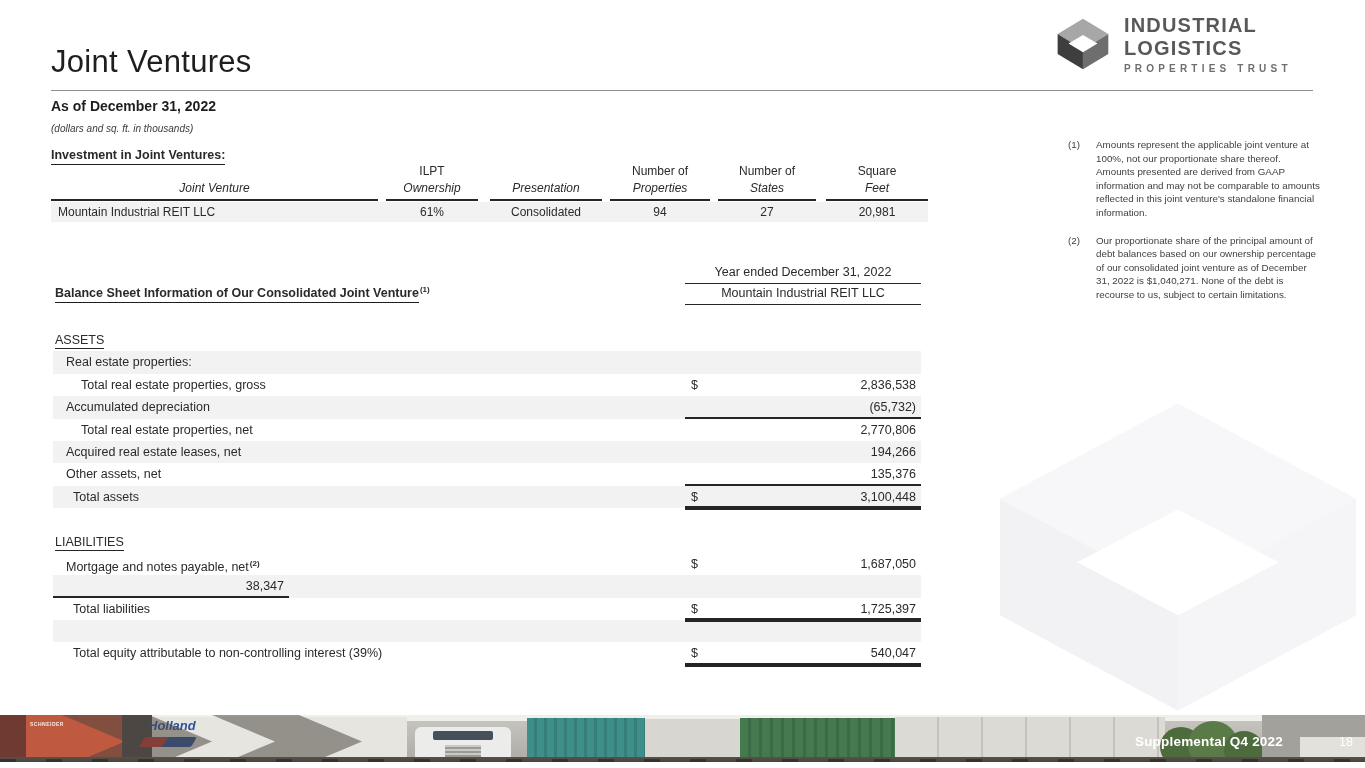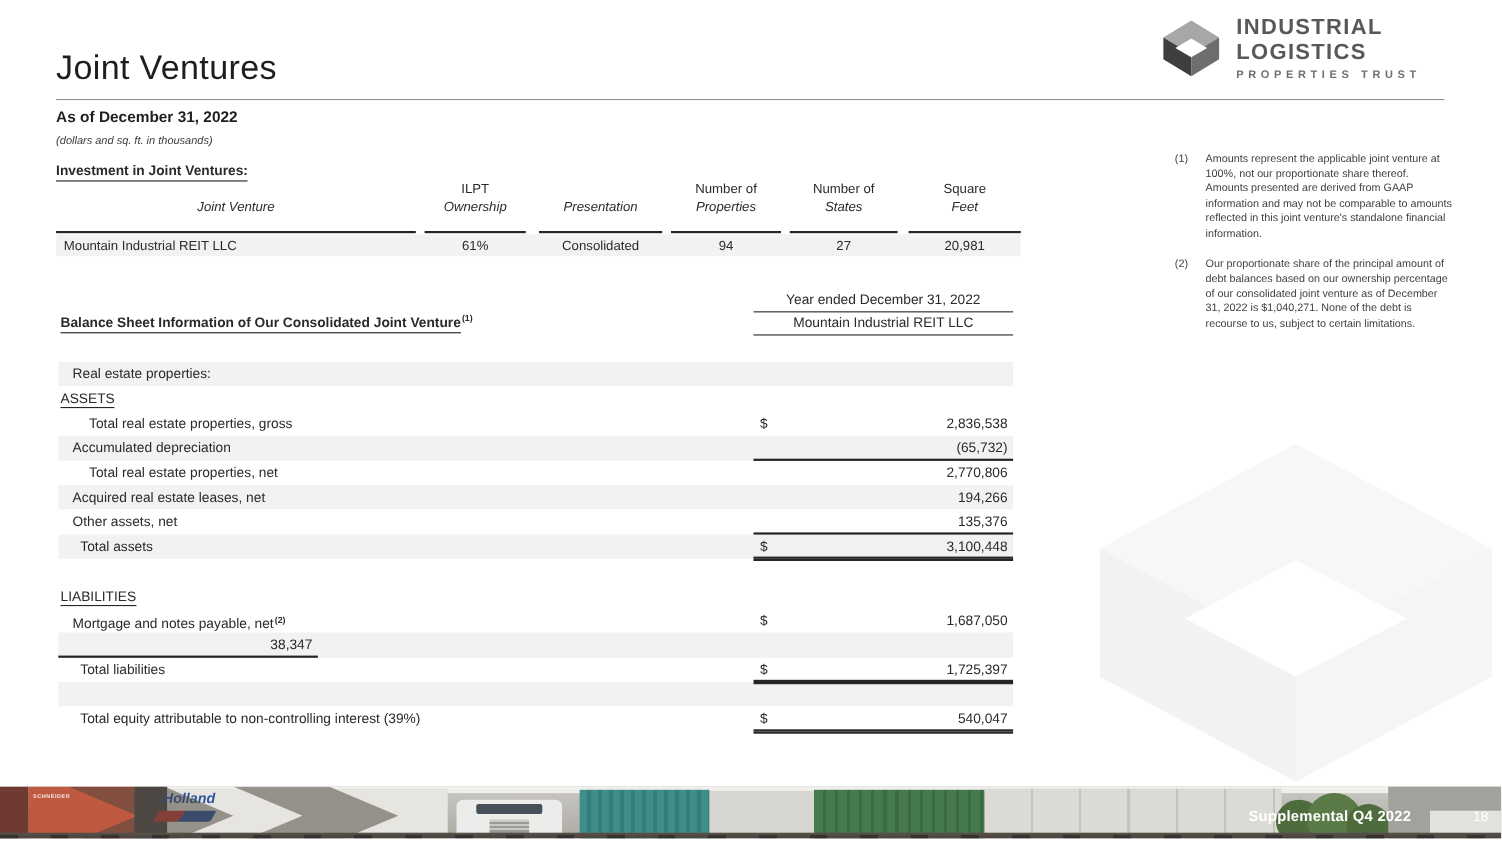--- a/index.html
+++ b/index.html
@@ -17,21 +17,21 @@
   .logo svg{display:block;}
   .logo-text{margin-left:12px;}
   .logo-l1{font-size:20px;font-weight:700;letter-spacing:1.2px;color:#57585a;}
   .logo-l2{font-size:10px;font-weight:600;letter-spacing:4.2px;color:#6d6e70;margin-top:3px;}
 
   
   .inv-head{position:absolute;left:51px;top:148px;font-size:12.5px;font-weight:700;}
   .inv-head span{border-bottom:1.5px solid #1f1e1e;padding-bottom:2px;}
   .invtable{position:absolute;left:51px;top:163px;width:877px;font-size:12px;}
   .inv-cols{display:flex;align-items:flex-end;}
-  .hc{border-bottom:2px solid #262524;padding-bottom:13px;text-align:center;}
+  .hc{border-bottom:2px solid #262524;padding-bottom:2px;text-align:center;}
   .hc .l1{height:17px;line-height:17px;}
   .hc .l2{height:17px;line-height:17px;font-style:italic;}
   .c0{flex:1;}
   .c1{width:92px;margin-left:8px;}
   .c2{width:112px;margin-left:12px;}
   .c3{width:100px;margin-left:8px;}
   .c4{width:98px;margin-left:8px;}
   .c5{width:102px;margin-left:10px;}
   .inv-row{display:flex;background:#f2f2f2;height:20px;line-height:20px;margin-top:1px;}
   .dc{text-align:center;}
@@ -179,26 +179,26 @@
   <div class="bs-colhead">
     <div class="ch">Year ended December 31, 2022</div>
     <div class="ch">Mountain Industrial REIT LLC</div>
   </div>
 
   <div class="bs-heading">
     <span class="hu">Balance Sheet Information of Our Consolidated Joint Venture</span><sup class="supx">(1)</sup>
   </div>
 
   <div class="bstable">
+    <div class="bsrow w">
+      <div class="bsl i0"><span class="secu">ASSETS</span></div>
+      <div class="bsv"></div>
+    </div>
     <div class="bsrow g">
       <div class="bsl i1">Real estate properties:</div>
-      <div class="bsv"></div>
-    </div>
-    <div class="bsrow w">
-      <div class="bsl i0"><span class="secu">ASSETS</span></div>
       <div class="bsv"></div>
     </div>
     <div class="bsrow w">
       <div class="bsl i2">Total real estate properties, gross</div>
       <div class="bsv">
           <span class="dol">$</span>
           <span class="num">2,836,538</span>
         </div>
     </div>
     <div class="bsrow g">

